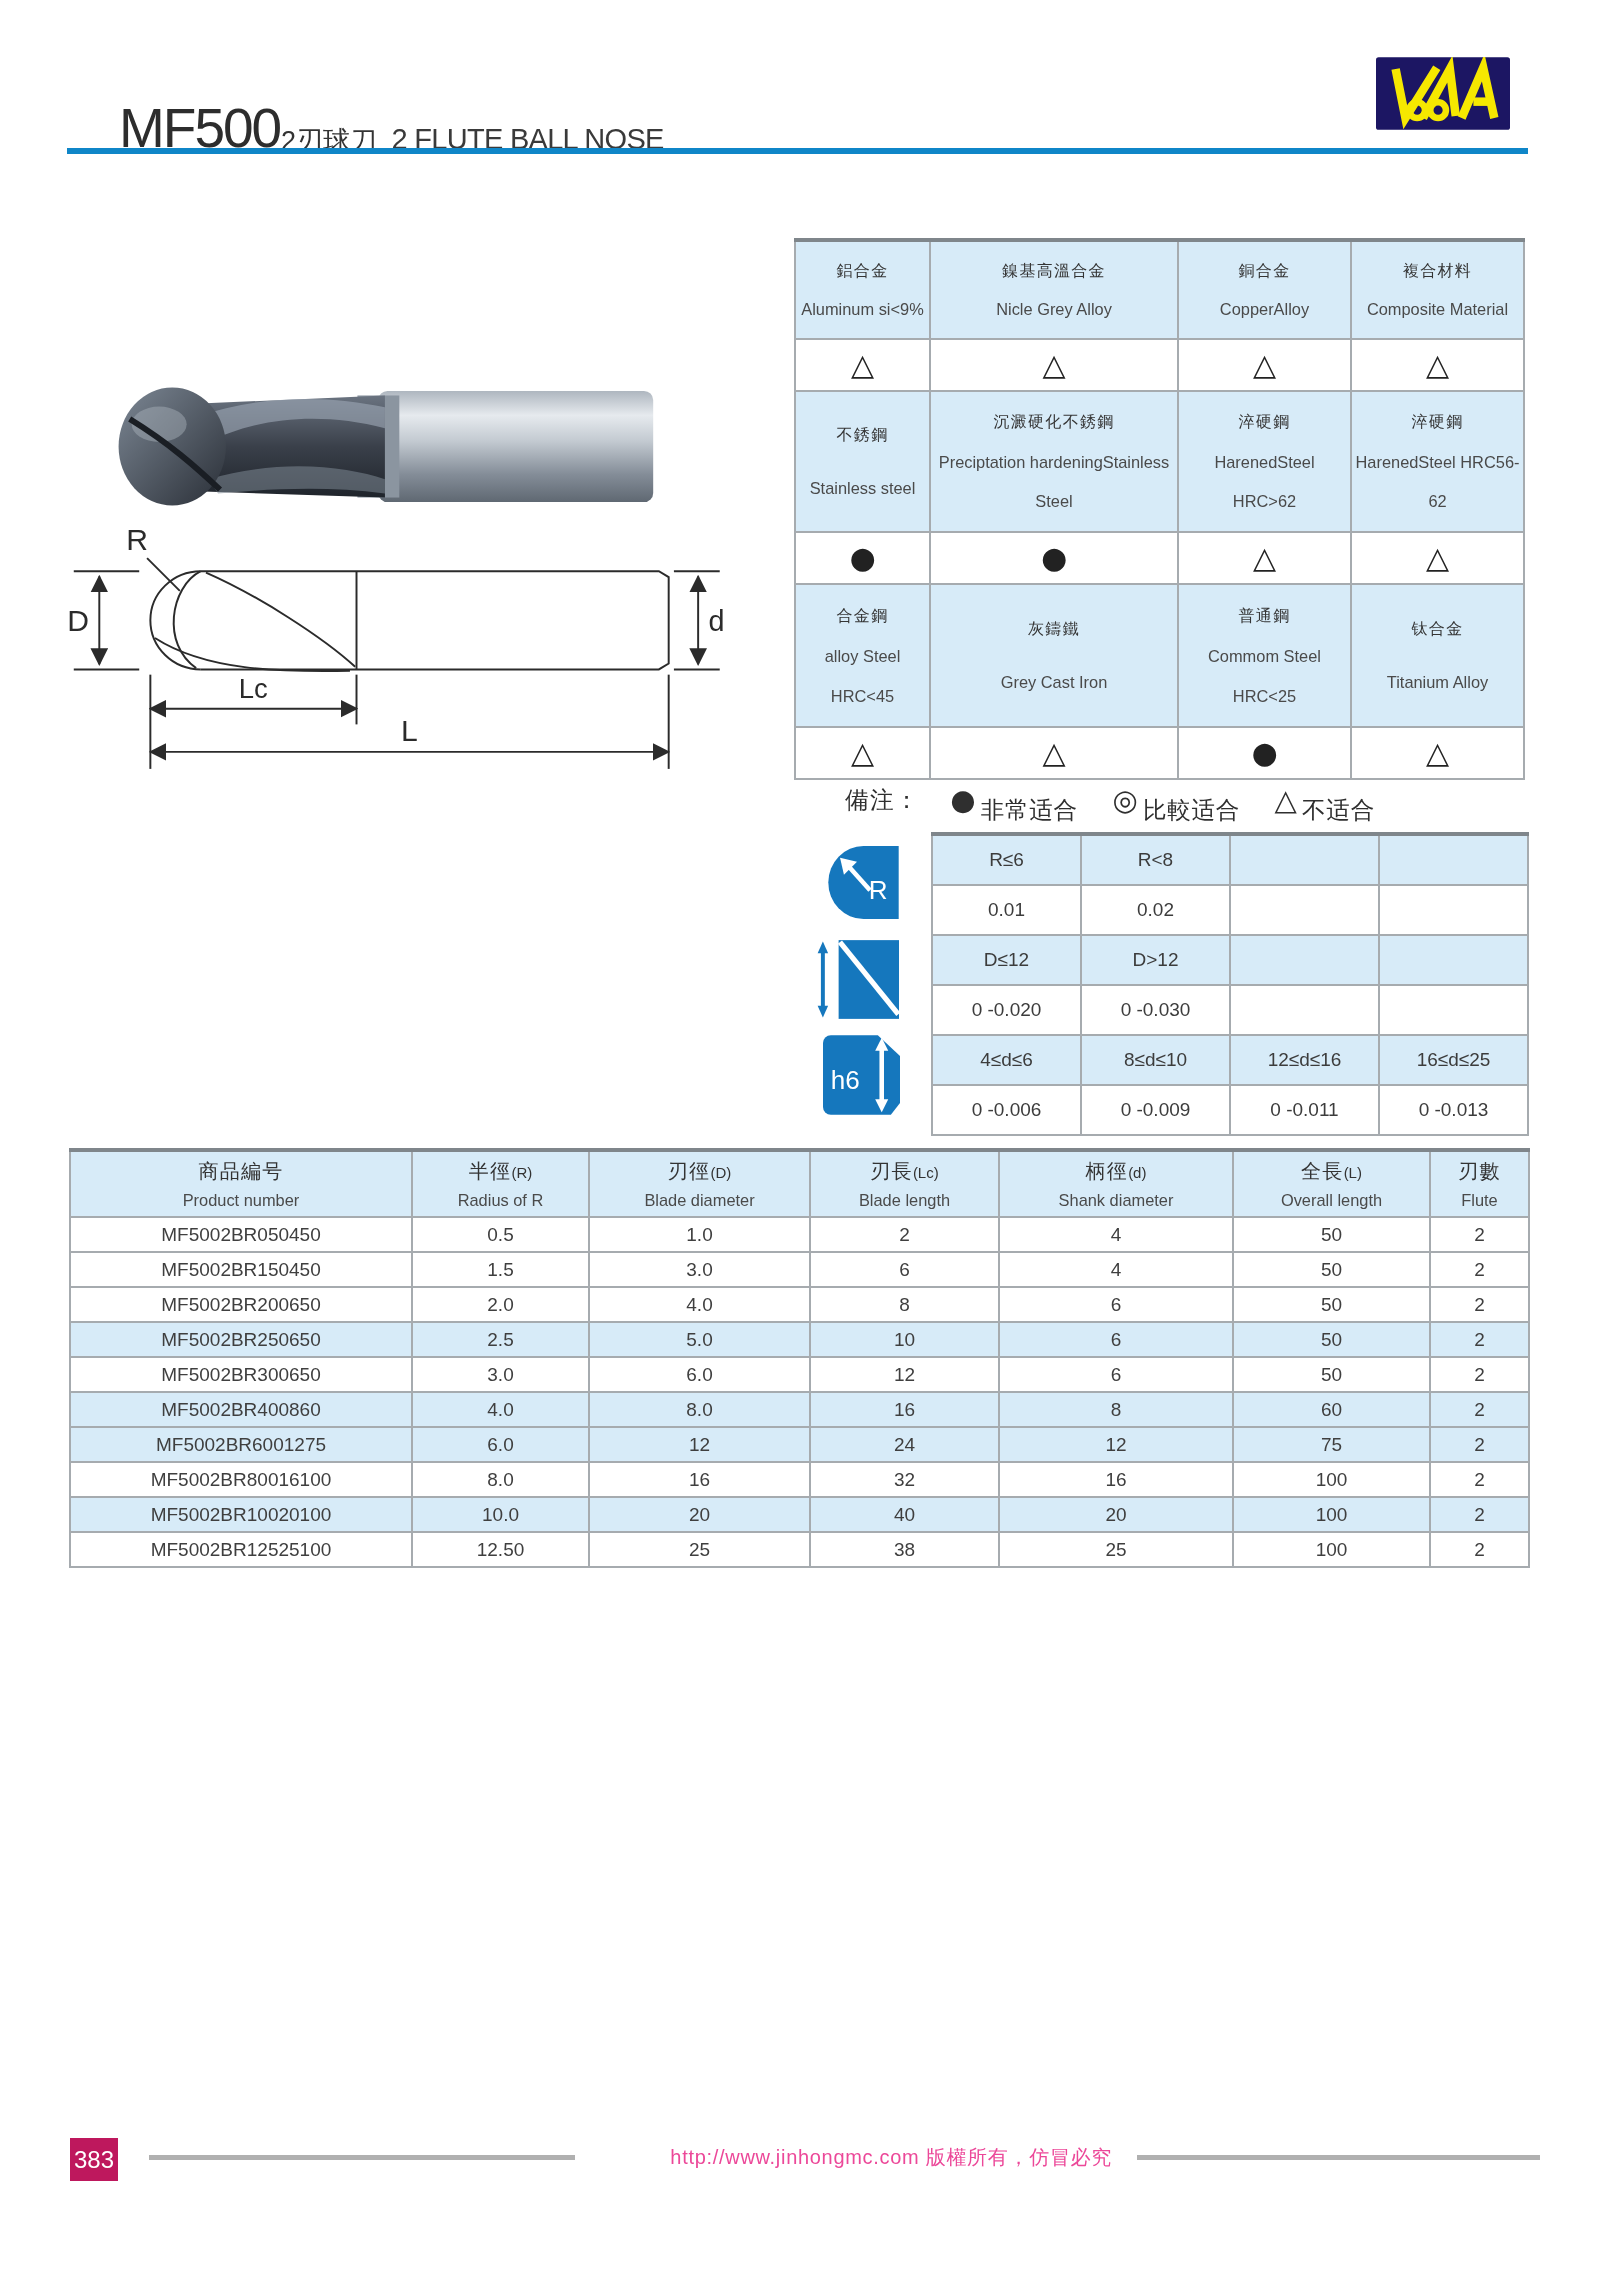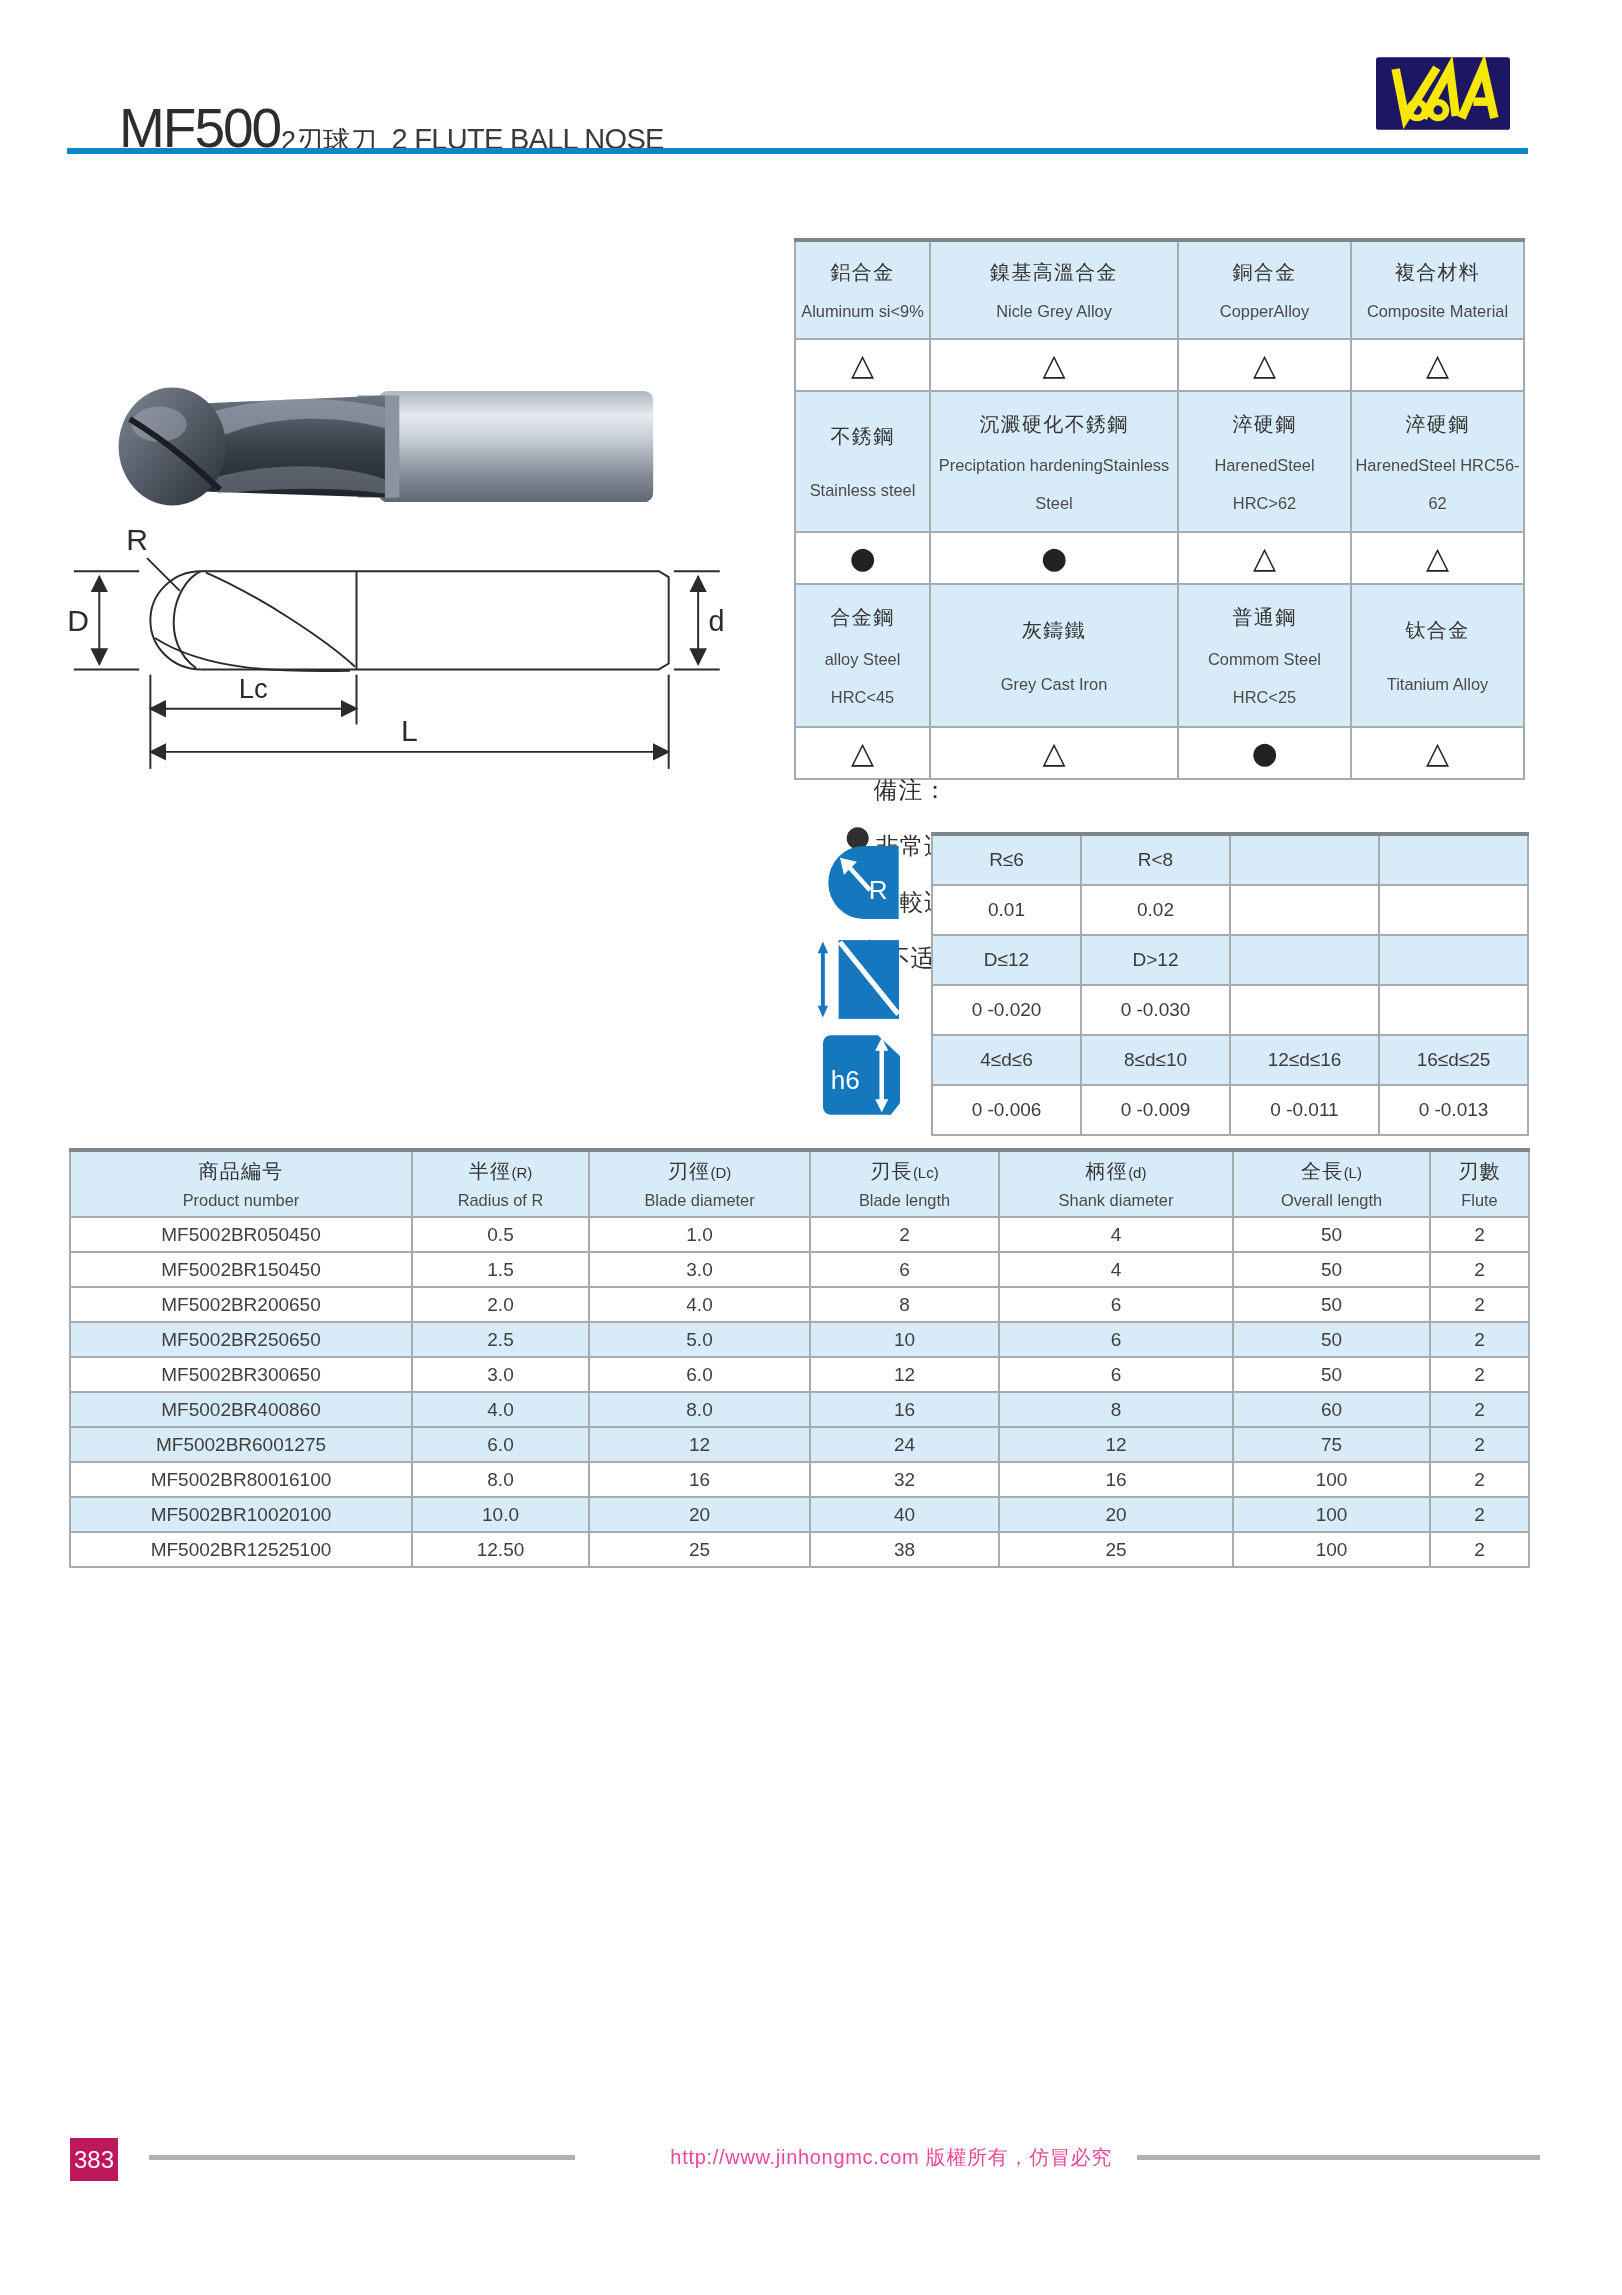--- a/index.html
+++ b/index.html
@@ -19,31 +19,31 @@
   .diagram{position:absolute;left:62px;top:507px;width:697px;height:262px;}
   .diagram text{font-family:"Liberation Sans","DejaVu Sans",sans-serif;fill:#2b2b2b;}
   
   table{border-collapse:collapse;table-layout:fixed;}
   .gridtable{border:2.6px solid #8c9296;border-top:4.6px solid #7f868b;}
   .gridtable td,.gridtable th{border:2px solid #a6abaf;text-align:center;vertical-align:middle;padding:0;}
   .bgblue{background:#d7ebf8;}
   .bgwhite{background:#ffffff;}
   
   .mat-table{position:absolute;left:794px;top:238px;width:730px;}
-  .mat-table .zh{font-size:20px;color:#353535;letter-spacing:1.3px;}
+  .mat-table .zh{font-size:16px;color:#353535;letter-spacing:1.3px;}
   .mat-table .en{font-size:16.4px;color:#4a4a4a;}
   .mat-label{padding:2.6px 1.3px;}
   .mat-label .inner{display:flex;flex-direction:column;justify-content:space-evenly;height:100%;}
   tr.mrow-a td{height:96px;}
   tr.mrow-b td{height:139px;}
   tr.mrow-c td{height:141px;}
   tr.msym td{height:50px;}
   .sym{font-family:"DejaVu Sans",sans-serif;font-size:30px;color:#222;line-height:1;}
   
-  .legend{position:absolute;left:845px;top:774px;display:flex;align-items:center;gap:4px;color:#2f2f2f;flex-direction:column;}
+  .legend{position:absolute;left:845px;top:774px;display:flex;align-items:center;gap:24px;color:#2f2f2f;}
   .legend .lg-title{font-size:23.6px;letter-spacing:1.3px;margin-right:6.5px;}
   .legend .lg-item{display:flex;align-items:center;gap:5.2px;margin-right:10.5px;}
   .legend .lg-sym{font-family:"DejaVu Sans",sans-serif;font-size:29px;line-height:1;}
   .legend .lg-label{font-size:23.6px;letter-spacing:0.7px;margin-top:20px;}
   
   .tol-table{position:absolute;left:931px;top:832px;width:594px;}
   .tol-table td{height:48px;font-size:19px;color:#3c3c3c;}
   .icon-abs{position:absolute;}
   
   .prod-table{position:absolute;left:69px;top:1148px;width:1459px;}

